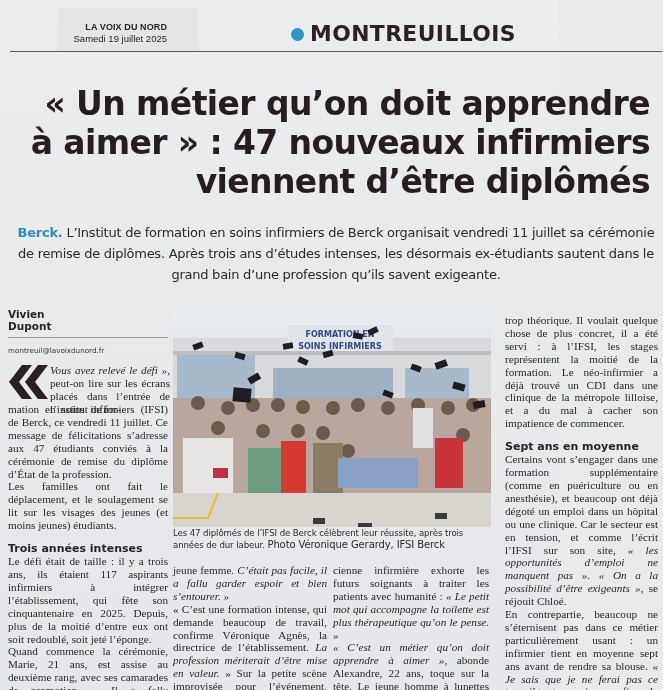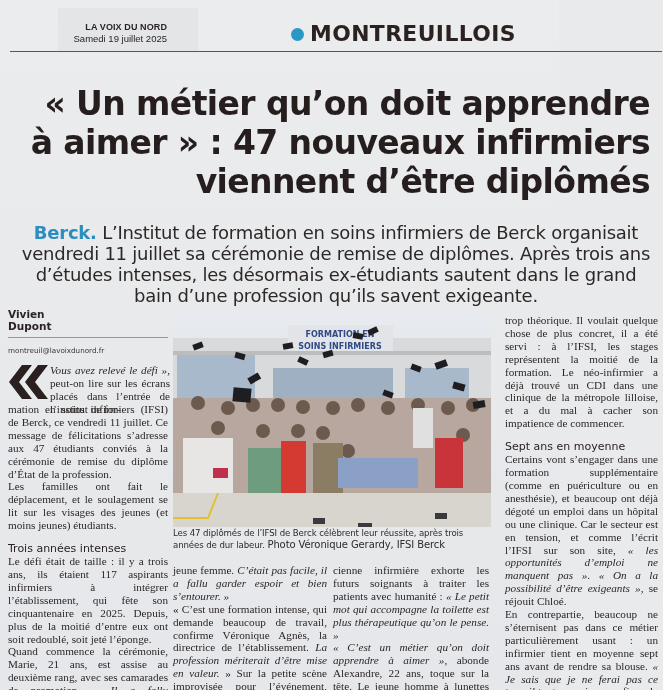--- a/index.html
+++ b/index.html
@@ -18,28 +18,28 @@
   .paper-name { position: absolute; left: 72px; top: 22px; width: 95px; text-align: right; font-family: "Liberation Sans", sans-serif; font-weight: bold; font-size: 9px; letter-spacing: 0.1px; color: #2b2424; }
   .paper-date { position: absolute; left: 60px; top: 33px; width: 107px; text-align: right; font-family: Liberation Sans, sans-serif; font-size: 9.5px; color: #2b2424; }
   .rule-top { position: absolute; left: 10px; top: 51px; width: 652px; height: 1px; background: #5a5656; }
   .section-dot { position: absolute; left: 291px; top: 28px; width: 13px; height: 13px; border-radius: 50%; background: #2b97c7; }
   .section-name { position: absolute; left: 310px; top: 22px; font-family: "DejaVu Sans", sans-serif; font-weight: 900; font-size: 21px; letter-spacing: 0.4px; color: #2b2121; transform: scaleX(1.04); transform-origin: left; }
 
   
   .headline { position: absolute; left: 20px; top: 84px; width: 630px; text-align: right; font-family: "DejaVu Sans", sans-serif; font-weight: bold; font-size: 33px; line-height: 39px; letter-spacing: -0.6px; color: #261e1e; }
 
   
-  .standfirst { position: absolute; left: 16px; top: 222px; width: 640px; text-align: center; font-family: "DejaVu Sans", sans-serif; font-size: 18px; line-height: 21px; color: #2c2828; letter-spacing: -0.25px; }
+  .standfirst { position: absolute; left: 16px; top: 222px; width: 640px; text-align: center; font-family: "DejaVu Sans", sans-serif; font-size: 13px; line-height: 21px; color: #2c2828; letter-spacing: -0.25px; }
   .standfirst .place { color: #2b8ec0; font-weight: bold; }
 
   
   .col { position: absolute; font-family: "Liberation Serif", serif; font-size: 11.2px; line-height: 12.9px; color: #2c2727; text-align: justify; }
   .col p { margin: 0; }
   .col em { font-style: italic; }
-  .col-h { font-family: "DejaVu Sans", sans-serif; font-weight: normal; font-size: 11px; line-height: 13px; color: #2a2222; margin-top: 10px; }
+  .col-h { font-family: "DejaVu Sans", sans-serif; font-weight: bold; font-size: 11px; line-height: 13px; color: #2a2222; margin-top: 10px; }
 
   .author { position: absolute; left: 8px; top: 308px; font-family: "DejaVu Sans", sans-serif; font-weight: bold; font-size: 10.5px; line-height: 12px; color: #2a2424; }
   .author-rule { position: absolute; left: 8px; top: 337px; width: 160px; height: 1px; background: #9a9696; }
   .email { position: absolute; left: 8px; top: 346px; font-family: "DejaVu Sans", sans-serif; font-size: 7.2px; color: #3a3434; }
 
   .quote-mark { position: absolute; left: 8px; top: 365px; width: 40px; height: 34px; }
   .col1-top { position: absolute; left: 50px; top: 364px; width: 120px; }
   .col1-main { position: absolute; left: 8px; top: 403px; width: 160px; }
 
   

